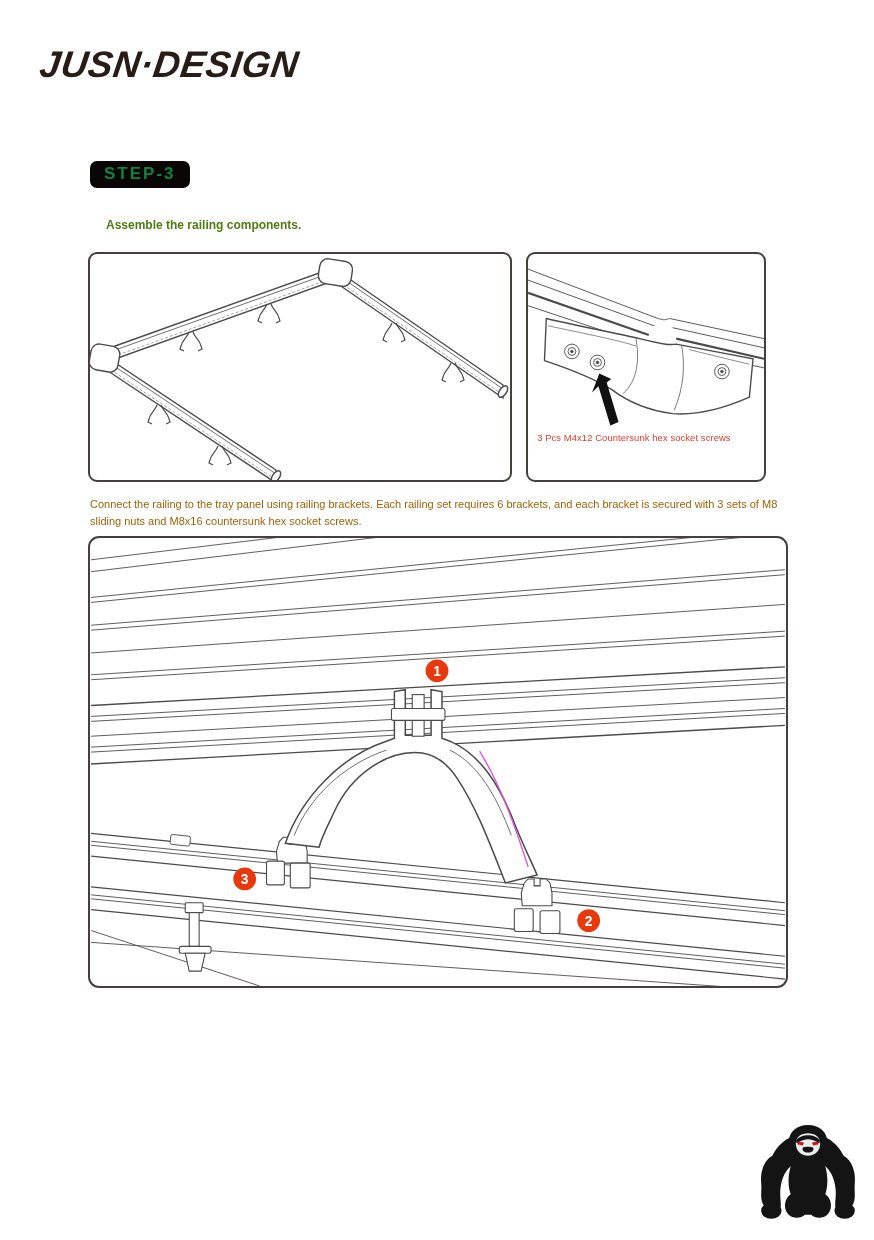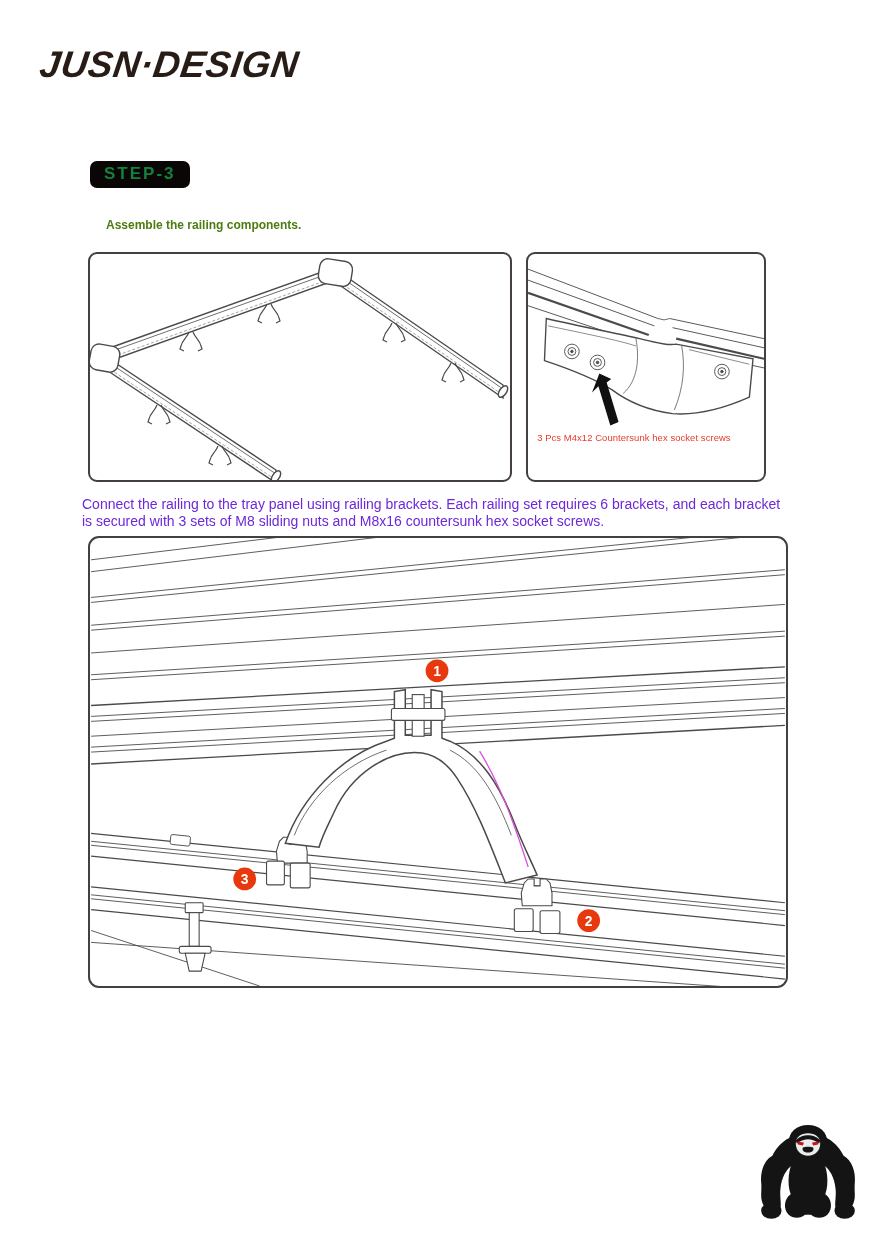--- a/index.html
+++ b/index.html
@@ -30,22 +30,22 @@
 
   .panel {
     position:absolute; border:2px solid #453f3d; border-radius:9px; background:#fff;
   }
   .panel svg { display:block; width:100%; height:100%; }
   #panel-frame  { left:88px; top:252px; width:424px; height:230px; }
   #panel-corner { left:526px; top:252px; width:240px; height:230px; }
   #panel-big    { left:88px; top:536px; width:700px; height:452px; border-radius:11px; }
 
   .instruction {
-    position:absolute; left:82px; top:496px; width:700px;
-    font-size:14px; line-height:17px; color:#6d28d9;
+    position:absolute; left:90px; top:496px; width:700px;
+    font-size:11px; line-height:17px; color:#a16207;
   }
 
   .mascot { position:absolute; left:752px; top:1118px; width:112px; height:114px; }
   .mascot svg { width:100%; height:100%; display:block; }
 
   .drawing { stroke:#4a4a4a; fill:none; }
   text.callout-num { font-family:"Liberation Sans", sans-serif; font-weight:bold; font-size:14px; fill:#ffffff; }
   text.annotation { font-family:"Liberation Sans", sans-serif; font-size:10.3px; letter-spacing:0.1px; }
 </style>
 </head>

